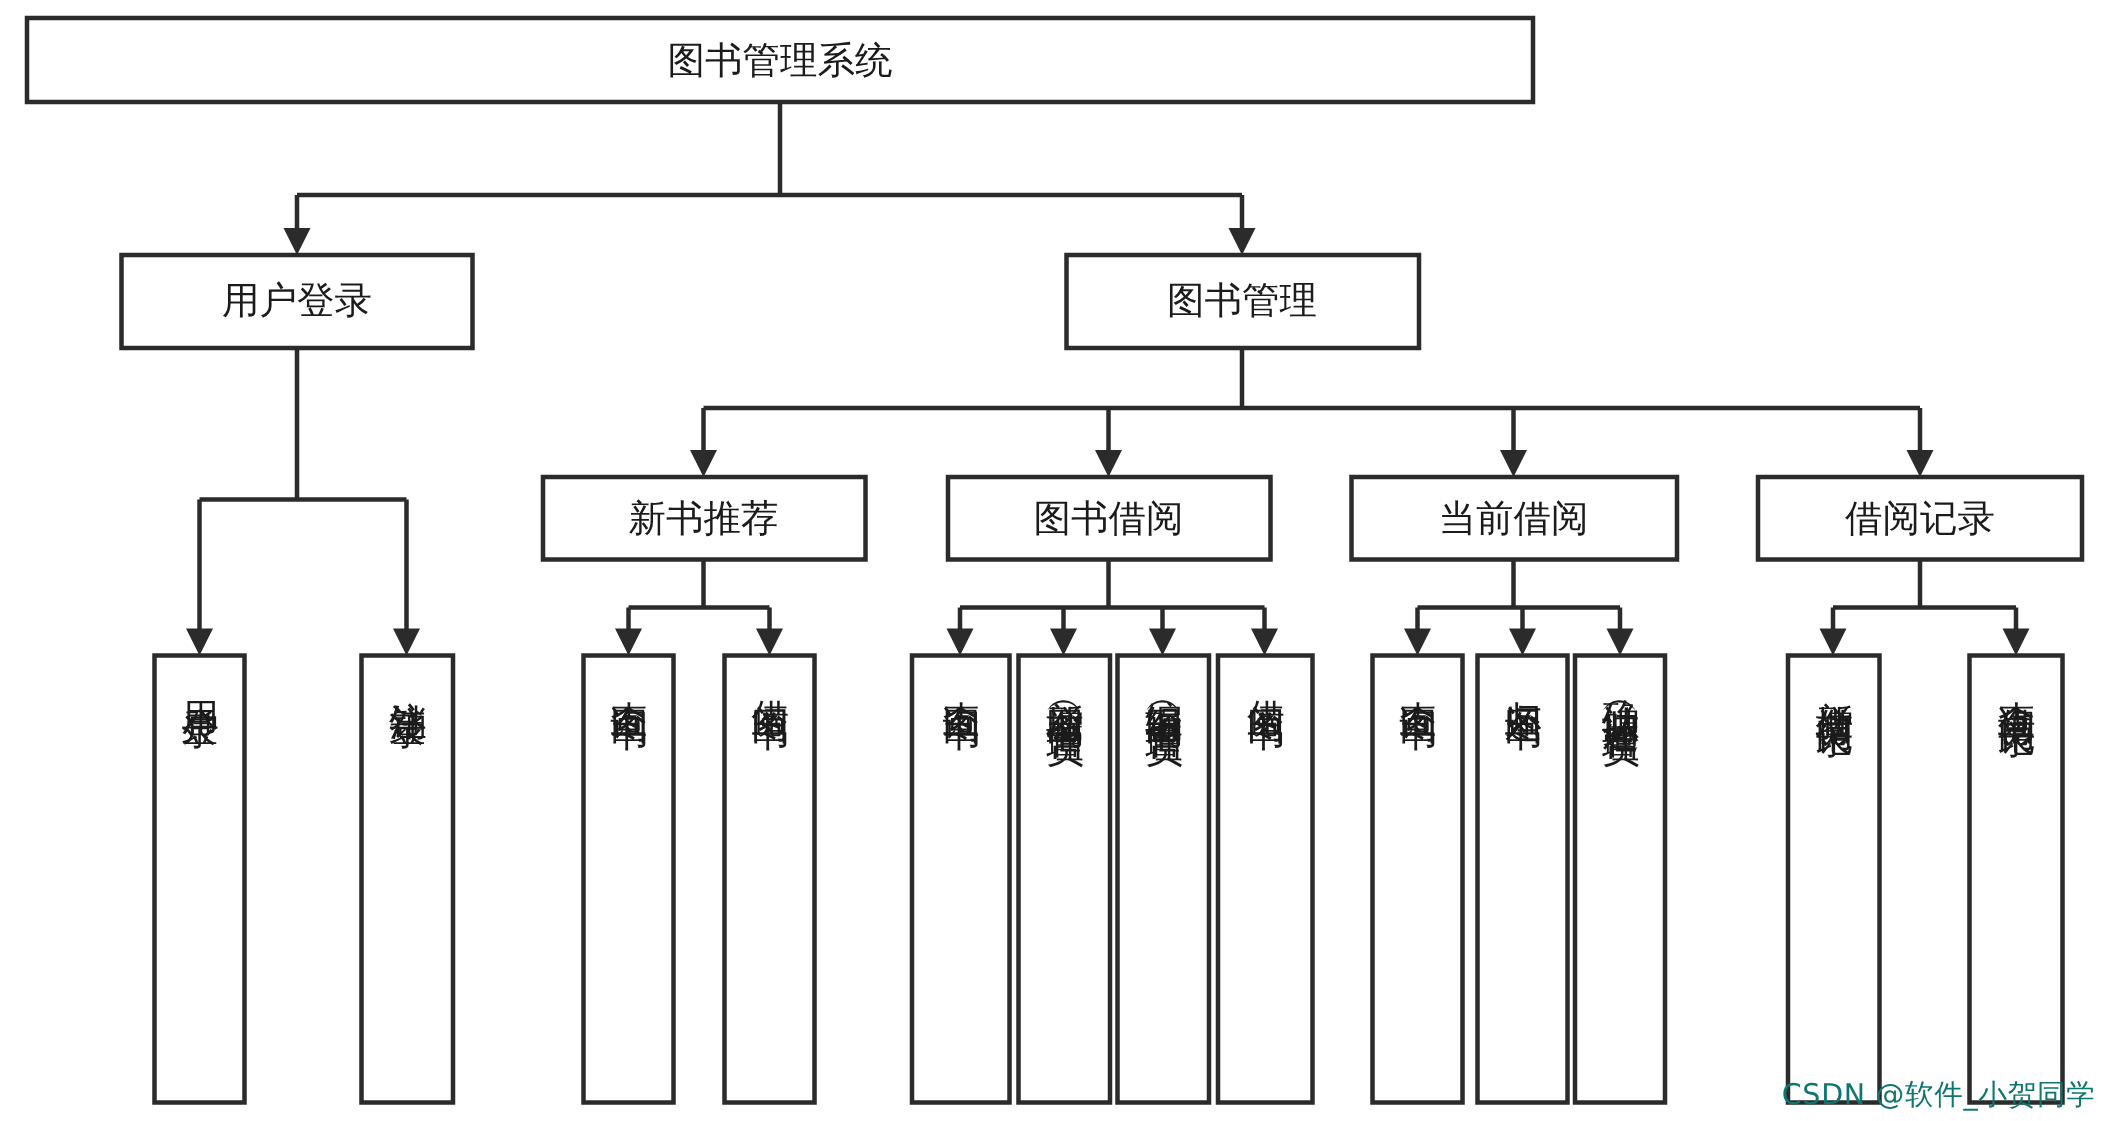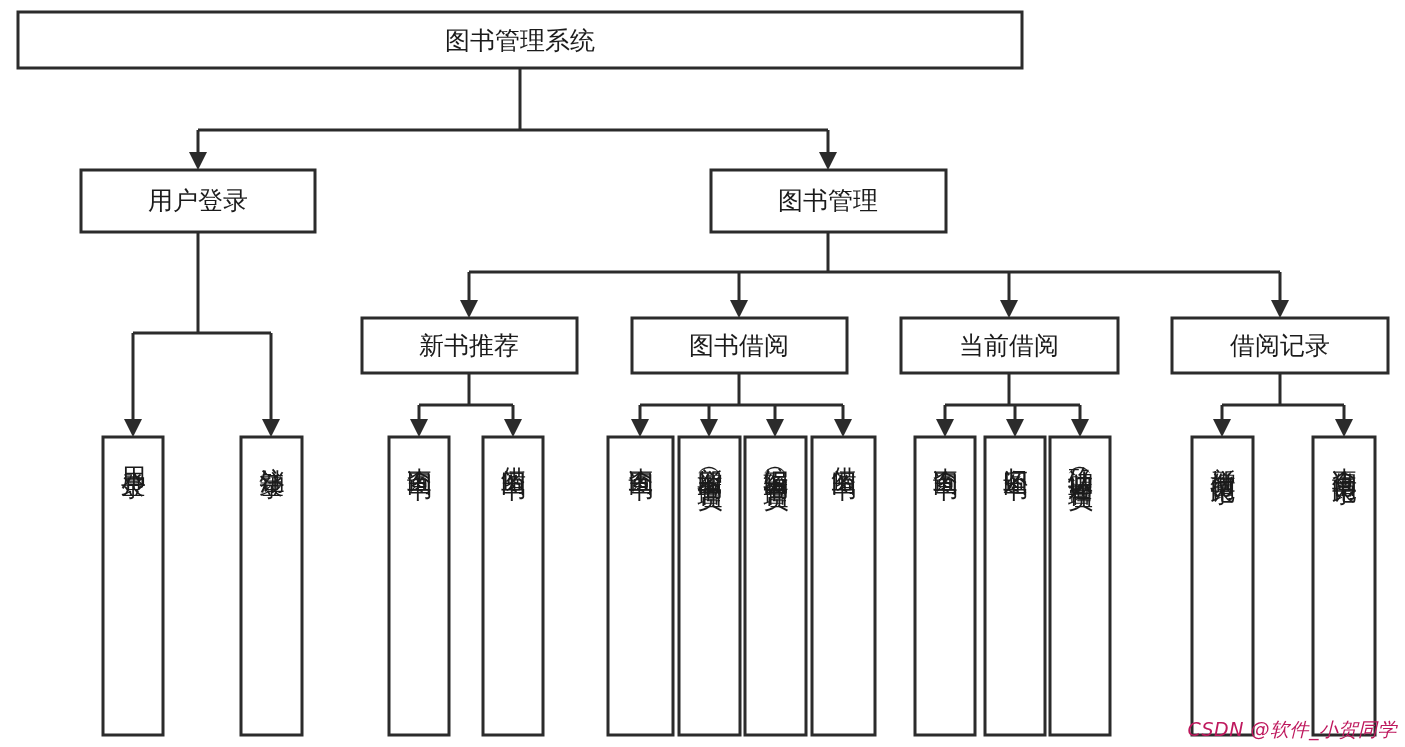--- a/index.html
+++ b/index.html
@@ -60,24 +60,23 @@
     text-align: center;
     white-space: nowrap;
     pointer-events: none;
   }
   #watermark {
     position: absolute;
     right: 8px;
     bottom: 4px;
     font-family: "DejaVu Sans", "Liberation Sans", sans-serif;
     font-size: 19px;
-    color: #be185d;
+    color: #0f766e;
     letter-spacing: 0.5px;
     white-space: nowrap;
-    font-style: italic;
   }
 </style>
 </head>
 <body>
 
 <div id="diagram-root">
 
   <svg id="tree-svg" viewBox="0 0 1405 747" xmlns="http://www.w3.org/2000/svg">
     <defs>
       <marker id="arrow" viewBox="0 0 12 14" refX="6" refY="13" markerWidth="12" markerHeight="14" orient="auto-start-reverse" markerUnits="userSpaceOnUse">

